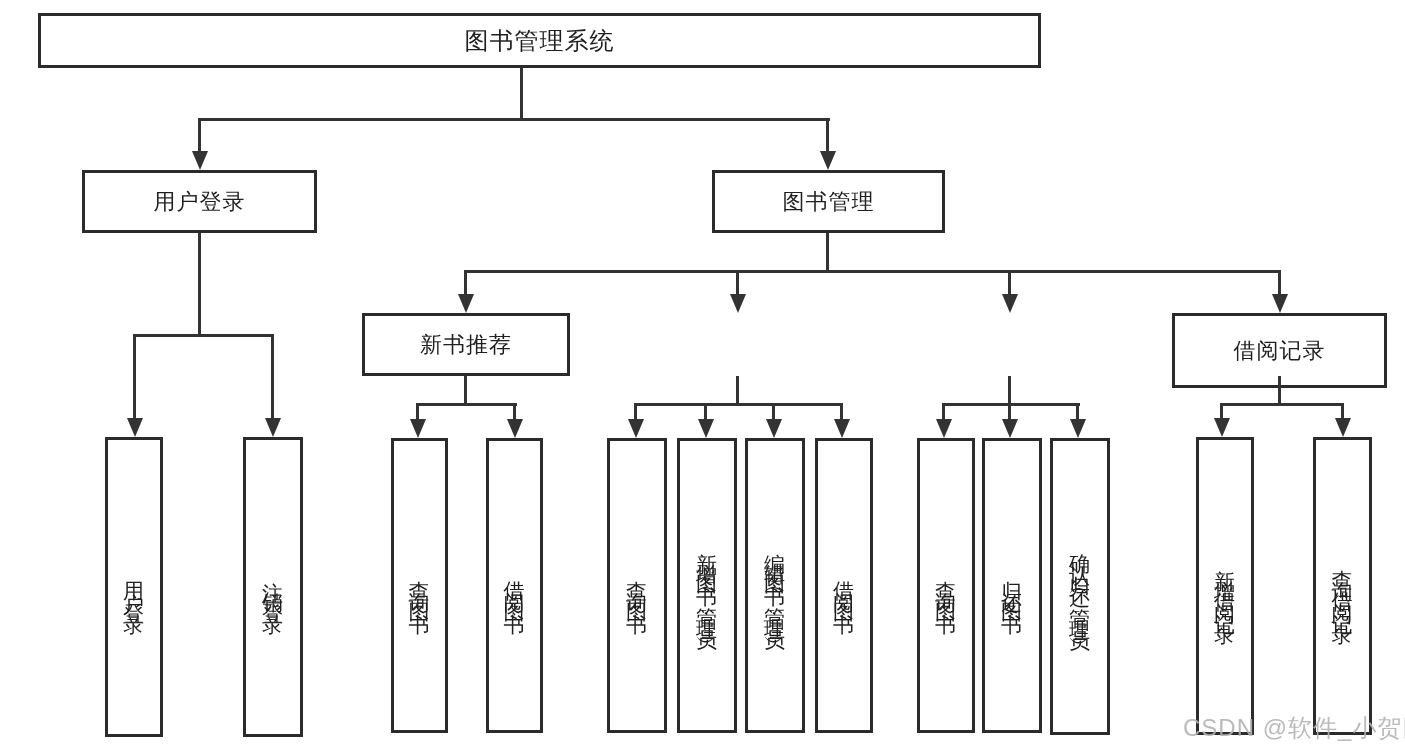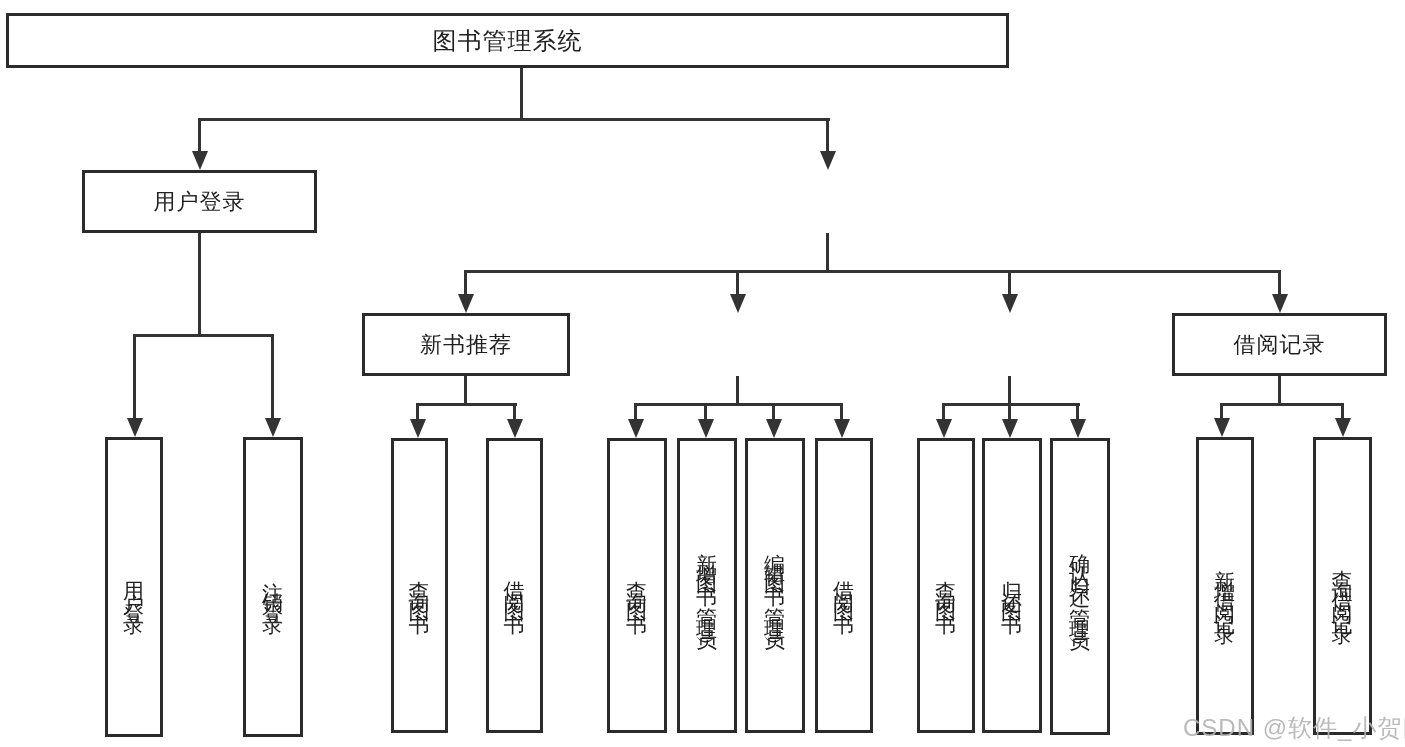--- a/index.html
+++ b/index.html
@@ -49,33 +49,36 @@
     letter-spacing:1px;
     z-index:5;
     white-space:nowrap;
   }
 </style>
 </head>
 <body>
 
 <div class="canvas">
 
-  <div class="box h-box title-box" style="left:6px;top:13px;width:1003px;height:55px;font-family:Liberation Mono, monospace;">
+  <div class="box h-box title-box" style="left:38px;top:13px;width:1003px;height:55px;font-family:Liberation Mono, monospace;">
     <span>图书管理系统</span>
   </div>
 
   <div class="line" style="left:520px;top:68px;width:3px;height:53px;"></div>
   <div class="line" style="left:198px;top:118px;width:632px;height:3px;"></div>
   <div class="line" style="left:198px;top:118px;width:3px;height:33px;"></div>
   <div class="arrow" style="left:192px;top:151px;"></div>
   <div class="line" style="left:826px;top:118px;width:3px;height:33px;"></div>
   <div class="arrow" style="left:820px;top:151px;"></div>
 
   <div class="box h-box" style="left:82px;top:170px;width:235px;height:63px;">
     <span>用户登录</span>
+  </div>
+  <div class="box h-box" style="left:712px;top:170px;width:233px;height:63px;">
+    <span>图书管理</span>
   </div>
 
   <div class="line" style="left:198px;top:233px;width:3px;height:104px;"></div>
   <div class="line" style="left:133px;top:334px;width:141px;height:3px;"></div>
   <div class="line" style="left:133px;top:334px;width:3px;height:84px;"></div>
   <div class="arrow" style="left:127px;top:418px;"></div>
   <div class="line" style="left:271px;top:334px;width:3px;height:84px;"></div>
   <div class="arrow" style="left:265px;top:418px;"></div>
 
   <div class="line" style="left:826px;top:233px;width:3px;height:40px;"></div>
@@ -85,21 +88,21 @@
   <div class="line" style="left:736px;top:270px;width:3px;height:24px;"></div>
   <div class="arrow" style="left:730px;top:294px;"></div>
   <div class="line" style="left:1008px;top:270px;width:3px;height:24px;"></div>
   <div class="arrow" style="left:1002px;top:294px;"></div>
   <div class="line" style="left:1278px;top:270px;width:3px;height:24px;"></div>
   <div class="arrow" style="left:1272px;top:294px;"></div>
 
   <div class="box h-box" style="left:362px;top:313px;width:208px;height:63px;">
     <span>新书推荐</span>
   </div>
-  <div class="box h-box" style="left:1172px;top:313px;width:215px;height:63px;">
+  <div class="box h-box" style="left:1172px;top:313px;width:215px;height:75px;">
     <span>借阅记录</span>
   </div>
 
   <div class="line" style="left:464px;top:376px;width:3px;height:30px;"></div>
   <div class="line" style="left:416px;top:403px;width:101px;height:3px;"></div>
   <div class="line" style="left:416px;top:403px;width:3px;height:16px;"></div>
   <div class="arrow" style="left:410px;top:419px;"></div>
   <div class="line" style="left:513px;top:403px;width:3px;height:16px;"></div>
   <div class="arrow" style="left:507px;top:419px;"></div>
 

